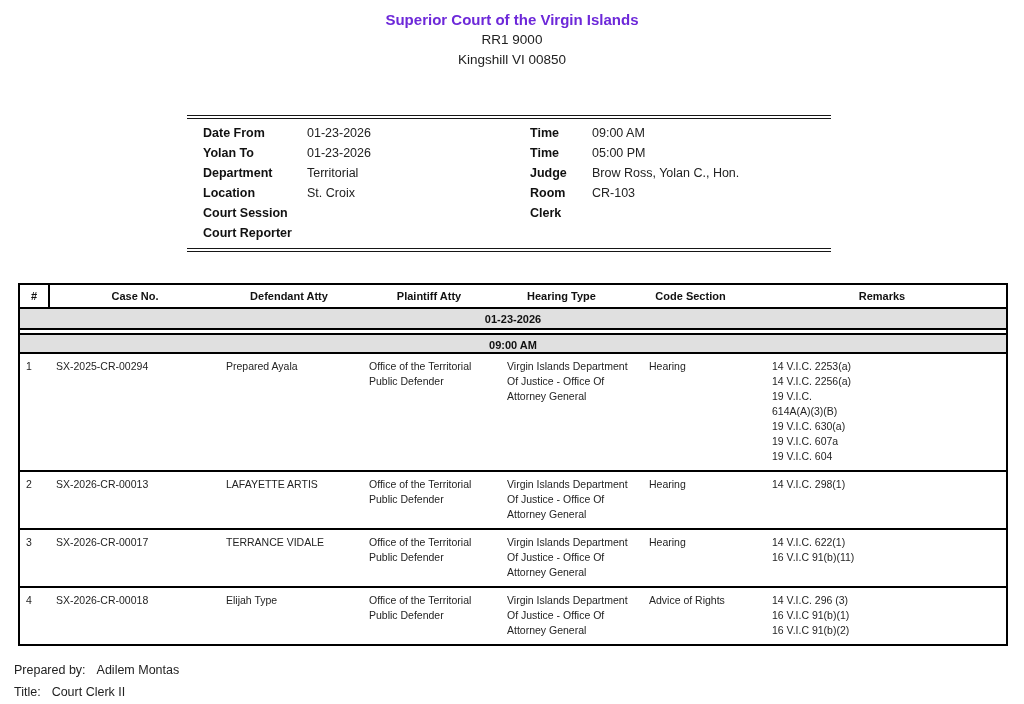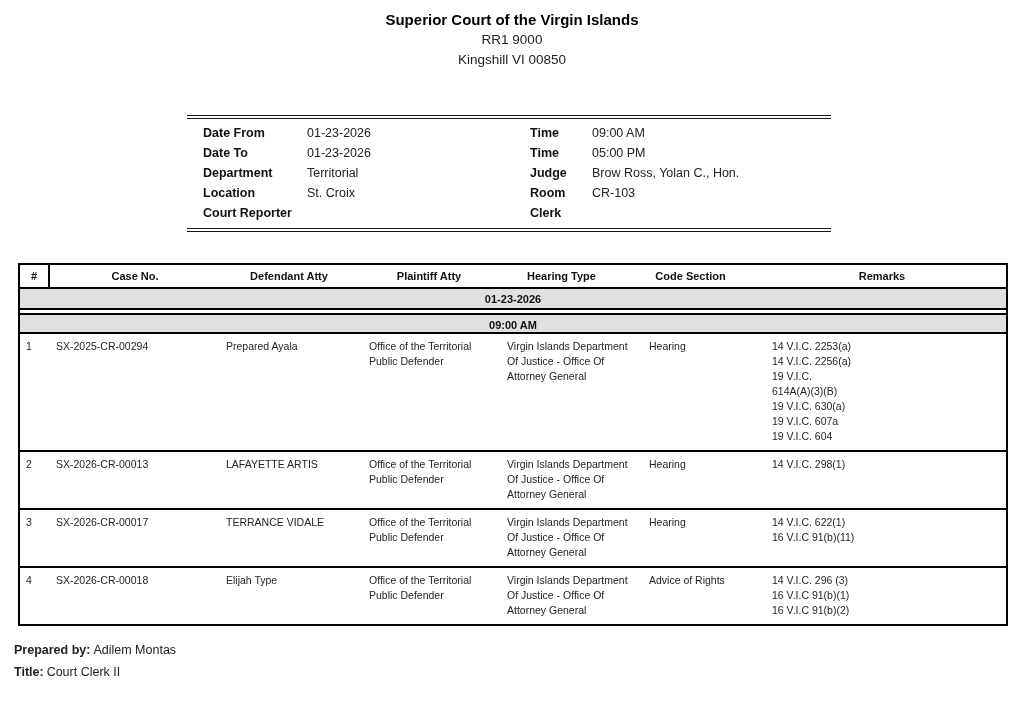--- a/index.html
+++ b/index.html
@@ -6,21 +6,21 @@
   html, body { background: #ffffff; }
   body {
     width: 1024px; height: 704px;
     font-family: "Liberation Sans", "DejaVu Sans", sans-serif;
     color: #1f1f1f;
   }
   .doc { position: relative; width: 1024px; height: 704px; overflow: hidden; background:#fff; }
 
   
   .court-header { text-align: center; padding-top: 9px; }
-  .court-title { font-size: 15px; font-weight: 700; color: #000000; line-height: 21px; }
+  .court-title { font-size: 15px; font-weight: 700; color: #6d28d9; line-height: 21px; }
   .court-addr { font-size: 13.5px; line-height: 20px; color: #222; }
 
   
   .info-panel {
     width: 644px; margin: 45px 0 0 187px;
     border-top: 4px double #161616; border-bottom: 4px double #161616;
     padding: 4px 0 5px;
   }
   .info-grid { display: flex; }
   .info-col-left { width: 343px; }
@@ -47,51 +47,55 @@
   }
   .band-date { border-bottom: 2px solid #000; }
   .band-gap { height: 3px; background: #fff; }
   .band-time { border-top: 2px solid #000; border-bottom: 2px solid #000; }
   .trow { display: flex; border-bottom: 2px solid #000; font-size: 10.5px; }
   .trow:last-child { border-bottom: none; }
   .td { padding: 5px 6px 6px; line-height: 15px; white-space: pre-line; color: #242424; }
 
   
   .doc-footer { margin: 13px 0 0 14px; font-size: 12.5px; line-height: 22px; color: #222; }
-  .doc-footer .lbl { margin-right: 3px; font-weight: bold; }
+  .doc-footer .lbl { margin-right: 11px; }
 </style>
 </head>
 <body>
 
 <div class="doc">
 
   <div class="court-header">
     <div class="court-title">Superior Court of the Virgin Islands</div>
     <div class="court-addr">RR1 9000</div>
     <div class="court-addr">Kingshill VI 00850</div>
   </div>
 
   <div class="info-panel">
     <div class="info-grid">
       <div class="info-col-left">
         <div class="info-row">
           <span class="info-label">Date From</span>
           <span class="info-value">01-23-2026</span>
         </div>
         <div class="info-row">
-          <span class="info-label">Date To</span>
+          <span class="info-label">Yolan To</span>
           <span class="info-value">01-23-2026</span>
         </div>
         <div class="info-row">
           <span class="info-label">Department</span>
           <span class="info-value">Territorial</span>
         </div>
         <div class="info-row">
           <span class="info-label">Location</span>
           <span class="info-value">St. Croix</span>
+        </div>
+        <div class="info-row">
+          <span class="info-label">Court Session</span>
+          <span class="info-value"></span>
         </div>
         <div class="info-row">
           <span class="info-label">Court Reporter</span>
           <span class="info-value"></span>
         </div>
       </div>
       <div class="info-col-right">
         <div class="info-row">
           <span class="info-label">Time</span>
           <span class="info-value">09:00 AM</span>

